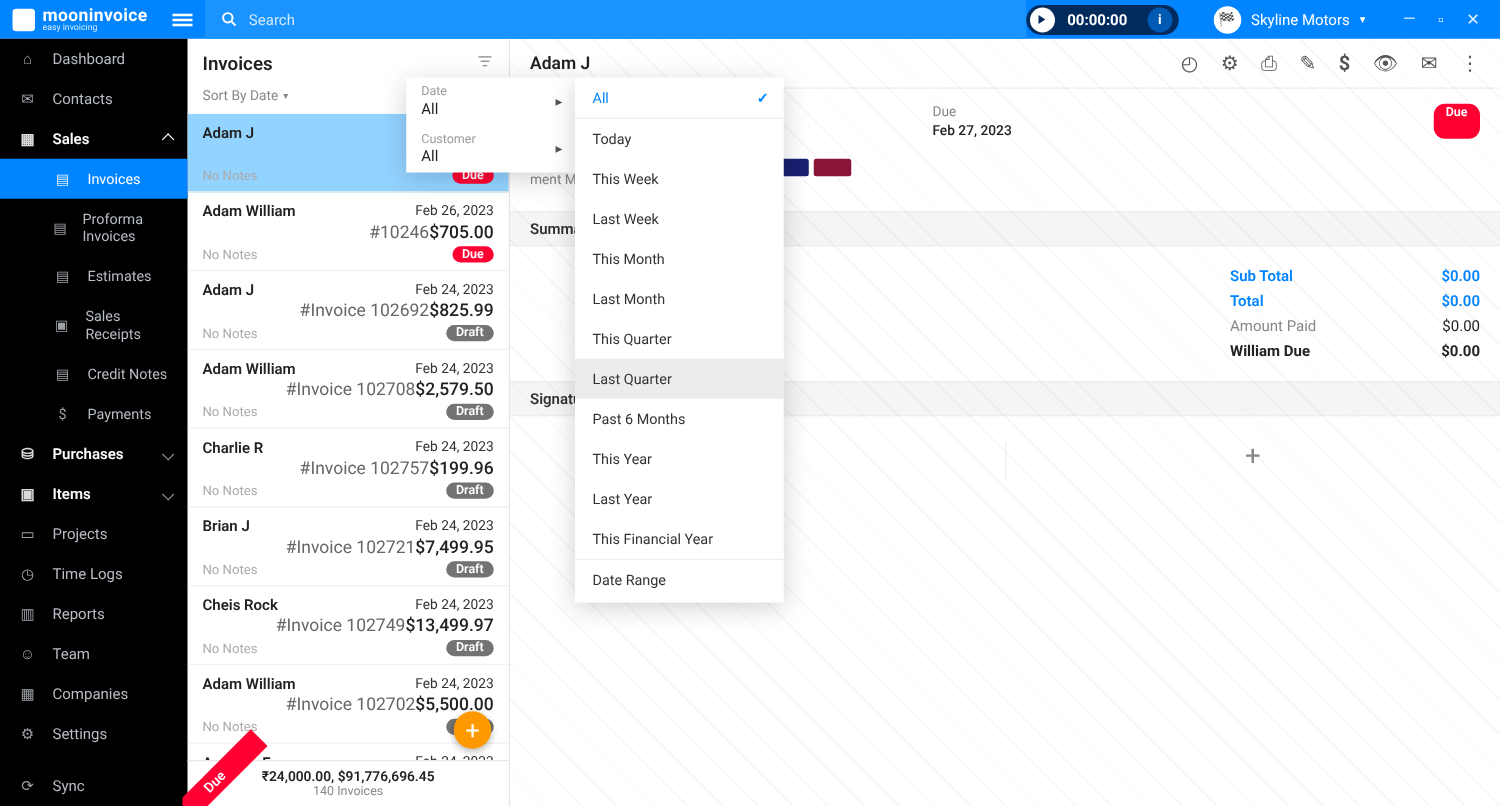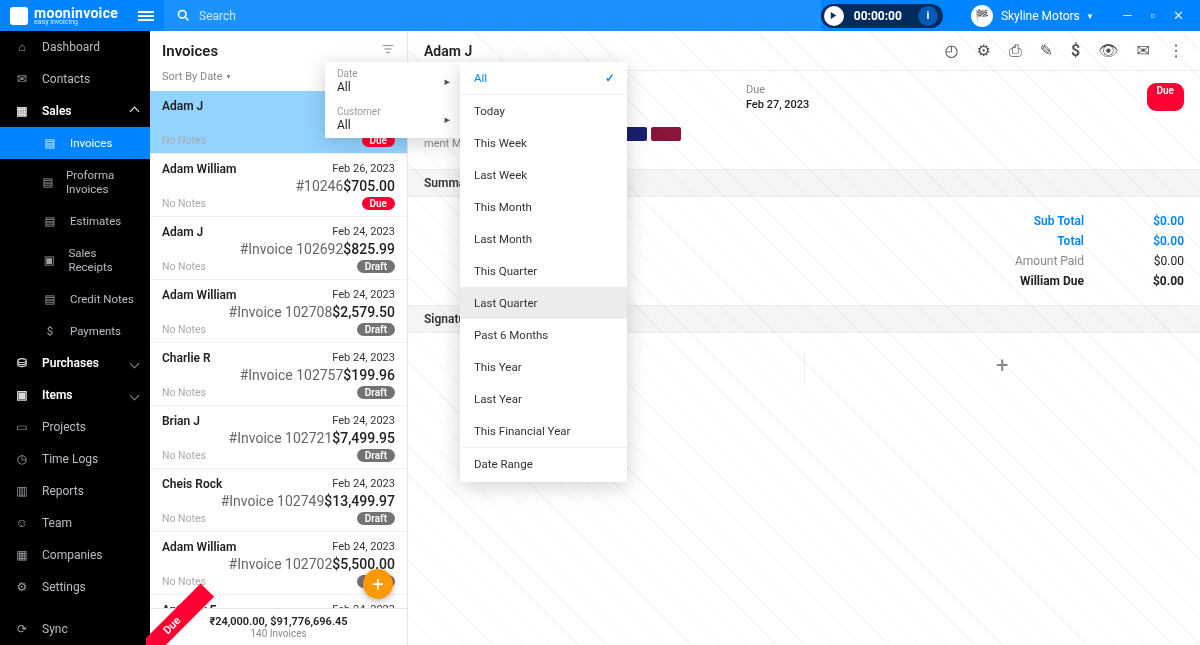--- a/index.html
+++ b/index.html
@@ -65,21 +65,21 @@
 .info-block .lbl{color:#888;margin-bottom:2px}
 .info-block .val{color:#222;font-weight:500}
 .pay-row{display:flex;align-items:center;padding:4px 16px 10px;gap:8px}
 .pay-lbl{font-size:11px;color:#888}
 .pay-chips{display:flex;gap:4px;flex-wrap:wrap;max-width:180px}
 .chip{width:30px;height:14px;border-radius:2px;font-size:7px;color:#fff;display:flex;align-items:center;justify-content:center}
 .due-tag{margin-left:auto;background:#ff0033;color:#fff;font-size:10px;font-weight:600;border-radius:9px;padding:2px 10px}
 .sec-bar{background:#f5f5f5;padding:6px 16px;font-size:12px;font-weight:600;color:#333;border-top:1px solid #eee;border-bottom:1px solid #eee}
 .summary{padding:14px 16px;font-size:12px}
 .sum-row{display:flex;justify-content:flex-end;gap:40px;padding:3px 0}
-.sum-lbl{width:100px;text-align:right;color:#888}
+.sum-lbl{width:100px;color:#888}
 .sum-val{width:60px;text-align:right;color:#222}
 .sum-row.blue .sum-lbl,.sum-row.blue .sum-val{color:#0084ff;font-weight:600}
 .sum-row.bold .sum-lbl,.sum-row.bold .sum-val{color:#222;font-weight:700}
 .sig-att{display:flex;padding:20px 0}
 .sa-col{flex:1;text-align:center;font-size:12px;color:#555}
 .sa-col.r{border-left:1px solid #eee}
 .sa-plus{font-size:22px;color:#888;margin-bottom:6px}
 .pattern{position:absolute;inset:0;pointer-events:none;opacity:.04;background-image:repeating-linear-gradient(45deg,#000 0,#000 1px,transparent 1px,transparent 20px)}
 
 .popover{position:absolute;background:#fff;box-shadow:0 4px 20px rgba(0,0,0,.18);font-size:12px;z-index:50}

